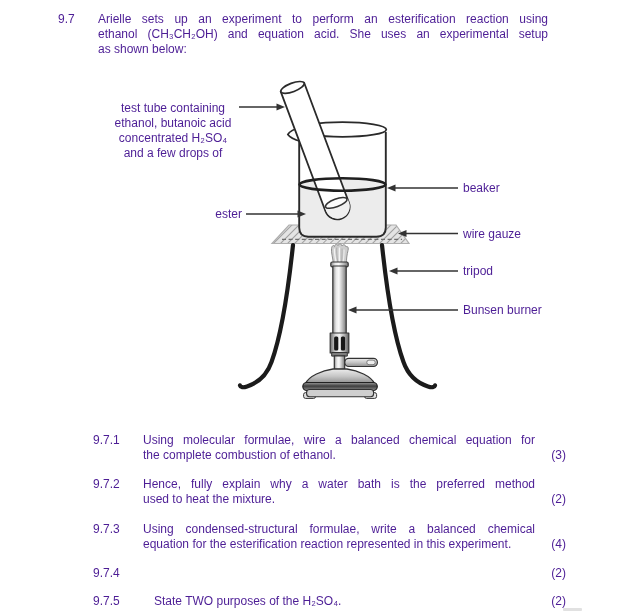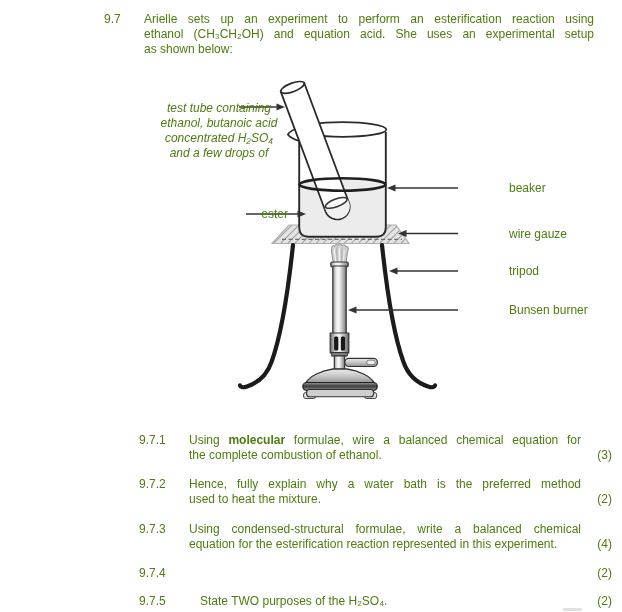--- a/index.html
+++ b/index.html
@@ -1,24 +1,24 @@
 <!DOCTYPE html>
 <html><head>
 <meta charset="utf-8">
 <style>
   html,body{margin:0;padding:0;background:#fff;}
   #page{position:relative;width:622px;height:612px;background:#ffffff;overflow:hidden;
         font-family:"Liberation Sans",sans-serif;color:#161616;}
   .abs{position:absolute;}
-  .txt{font-size:12px;line-height:15px;color:#4d7c0f;margin-left:46px;}
+  .txt{font-size:12px;line-height:15px;color:#4c1d95;}
   .just{text-align:justify;text-align-last:justify;}
   .nowrap{white-space:nowrap;}
-  .center{text-align:center;font-style:italic;}
+  .center{text-align:center;}
   .right{text-align:right;}
-  .bold{font-weight:700;}
+  .bold{font-weight:400;}
   svg{position:absolute;left:0;top:0;pointer-events:none;}
   #artifact{position:absolute;left:563px;top:608px;width:19px;height:3px;
             background:#c9c9c9;opacity:.55;border-radius:1px;}
 </style>
 </head>
 <body>
 
 <div id="page">
 
   <svg width="622" height="612" viewBox="0 0 622 612">

